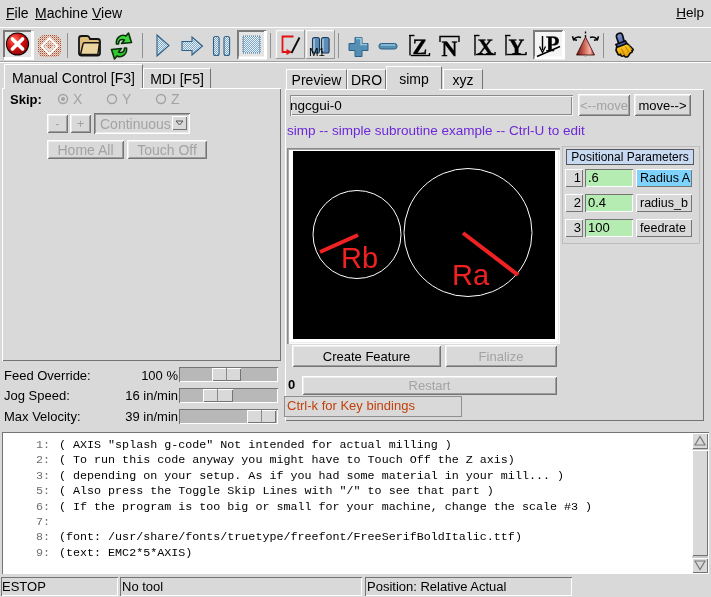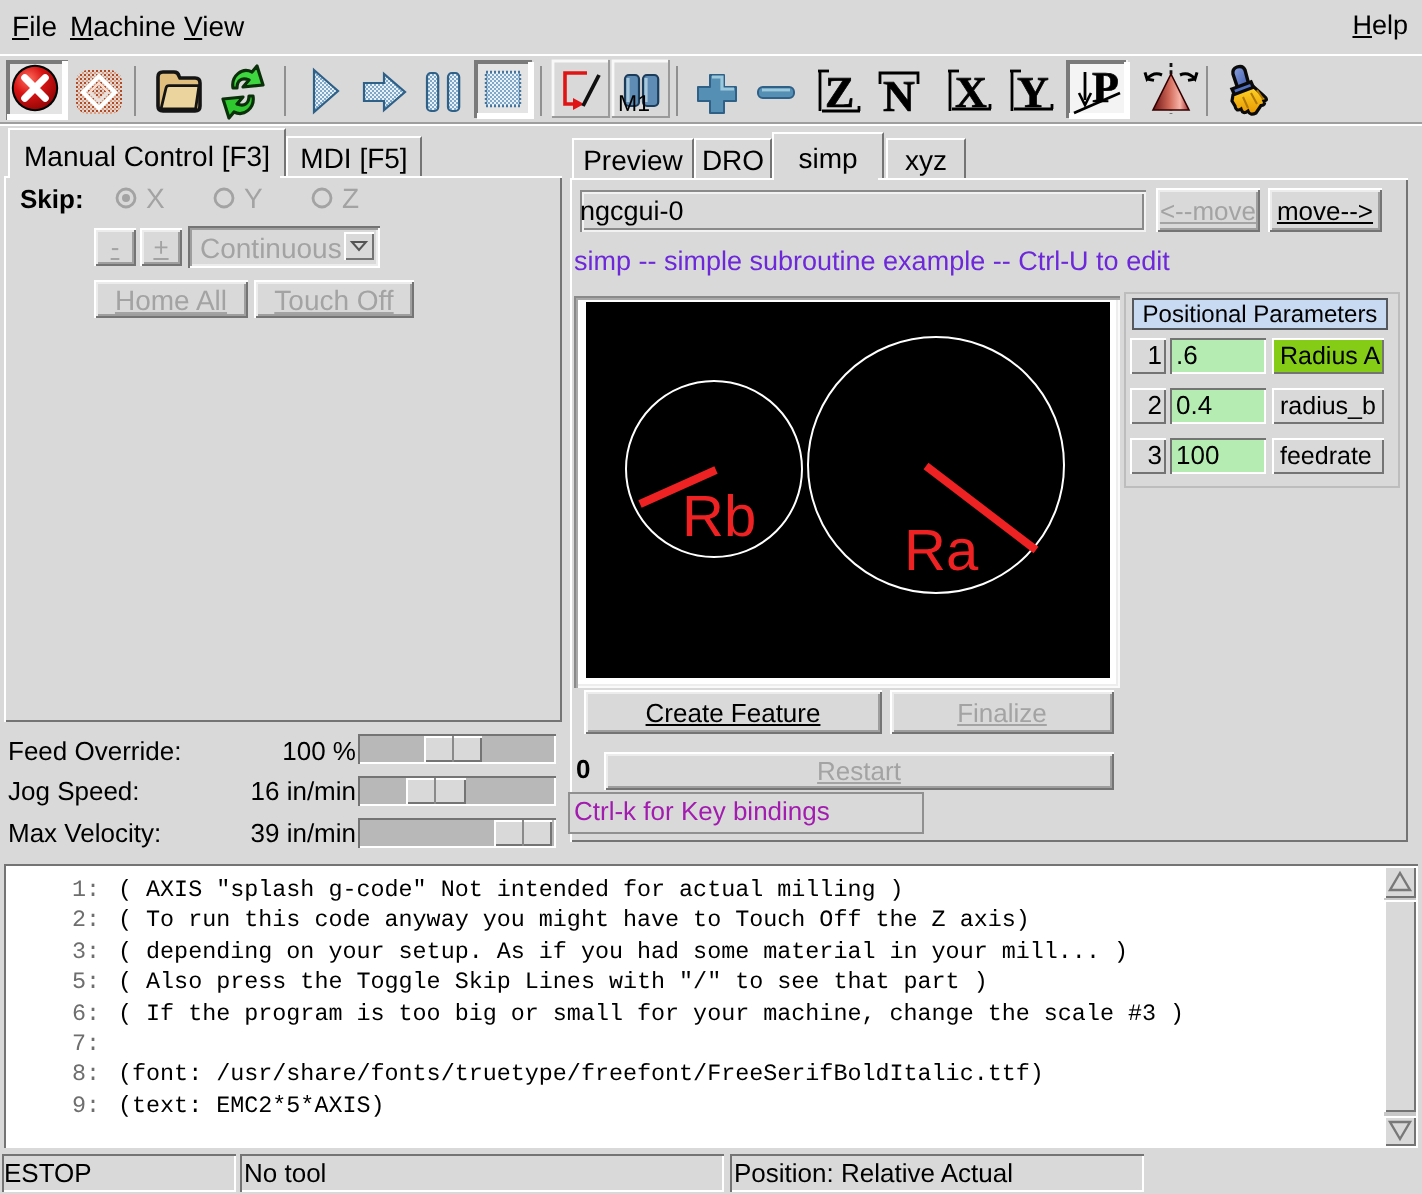--- a/index.html
+++ b/index.html
@@ -4,21 +4,21 @@
 <style>
 html,body{margin:0;padding:0;}
 body{width:711px;height:597px;overflow:hidden;background:#d9d9d9;
   font-family:"Liberation Sans",sans-serif;}
 #app{position:absolute;top:0;left:0;width:711px;height:597px;background:#d9d9d9;}
 .abs{position:absolute;white-space:nowrap;}
 .raised{box-shadow:inset 1px 1px 0 #ffffff, inset -1px -1px 0 #747474, inset 2px 2px 0 #ececec, inset -2px -2px 0 #9e9e9e;}
 .raised1{box-shadow:inset 1px 1px 0 #ffffff, inset -1px -1px 0 #747474;}
 .sunken{box-shadow:inset 1px 1px 0 #747474, inset -1px -1px 0 #ffffff, inset 2px 2px 0 #9e9e9e, inset -2px -2px 0 #ececec;}
 .sunken1{box-shadow:inset 1px 1px 0 #747474, inset -1px -1px 0 #ffffff;}
-.btn{display:flex;align-items:center;justify-content:center;font-size:13px;color:#000;text-decoration:underline;}
+.btn{display:flex;align-items:center;justify-content:center;font-size:13px;color:#000;}
 #gcode{font-family:"Liberation Mono",monospace;font-size:11.7px;line-height:15.4px;color:#000;}
 .tl{height:15.4px;white-space:pre;}
 .ln{display:inline-block;width:48px;text-align:right;color:#6e6e6e;}
 .tx{margin-left:9px;}
 .gray,.btn.gray{color:#a3a3a3;}
 </style>
 </head>
 <body>
 <div id="app">
 
@@ -292,21 +292,21 @@
   <div class="abs" style="left:562px;top:146px;width:136px;height:96px;border:1px solid #bdbdbd;background:#d9d9d9;"></div>
   <div class="abs" style="left:566px;top:149px;width:126px;height:14px;background:#c8d9f2;border:1px solid #55585c;
     font-size:12px;display:flex;align-items:center;justify-content:center;">Positional Parameters</div>
 
   <div class="abs raised1" style="left:565px;top:169px;width:18px;height:18px;background:#d9d9d9;font-size:13px;text-align:right;">
         <span style="padding-right:2px;display:block;padding-top:1px;">1</span>
       </div>
   <div class="abs sunken1" style="left:585px;top:169px;width:48px;height:18px;background:#b4ecb2;font-size:13px;">
         <span style="display:block;padding:1px 0 0 3px;">.6</span>
       </div>
-  <div class="abs raised1" style="left:636px;top:169px;width:56px;height:18px;background:#84cc16;font-size:12.5px;">
+  <div class="abs raised1" style="left:636px;top:169px;width:56px;height:18px;background:#7dd3fc;font-size:12.5px;">
         <span style="display:block;padding:2px 0 0 4px;">Radius A</span>
       </div>
 
   <div class="abs raised1" style="left:565px;top:194px;width:18px;height:18px;background:#d9d9d9;font-size:13px;text-align:right;">
         <span style="padding-right:2px;display:block;padding-top:1px;">2</span>
       </div>
   <div class="abs sunken1" style="left:585px;top:194px;width:48px;height:18px;background:#b4ecb2;font-size:13px;">
         <span style="display:block;padding:1px 0 0 3px;">0.4</span>
       </div>
   <div class="abs raised1" style="left:636px;top:194px;width:56px;height:18px;background:#d9d9d9;font-size:12.5px;">
@@ -322,21 +322,21 @@
   <div class="abs raised1" style="left:636px;top:219px;width:56px;height:18px;background:#d9d9d9;font-size:12.5px;">
         <span style="display:block;padding:2px 0 0 4px;">feedrate</span>
       </div>
 </div>
 
 <div class="abs btn raised" style="left:292px;top:345px;width:149px;height:22px;">Create Feature</div>
 <div class="abs btn raised gray" style="left:445px;top:345px;width:112px;height:22px;">Finalize</div>
 <div class="abs" style="left:288px;top:377px;font-size:13px;font-weight:bold;">0</div>
 <div class="abs btn raised gray" style="left:302px;top:376px;width:255px;height:19px;font-size:13px;">Restart</div>
 <div class="abs" style="left:284px;top:396px;width:176px;height:19px;border:1px solid #909090;background:#d9d9d9;">
-  <div style="font-size:13px;color:#a21caf;padding:1px 0 0 2px;">Ctrl-k for Key bindings</div>
+  <div style="font-size:13px;color:#c2410c;padding:1px 0 0 2px;">Ctrl-k for Key bindings</div>
 </div>
 
 <div class="abs sunken1" style="left:2px;top:432px;width:707px;height:142px;background:#ffffff;">
 <div id="gcode" style="padding-top:6px;">
         <div class="tl"><span class="ln">1:</span><span class="tx">( AXIS "splash g-code" Not intended for actual milling )</span></div>
         <div class="tl"><span class="ln">2:</span><span class="tx">( To run this code anyway you might have to Touch Off the Z axis)</span></div>
         <div class="tl"><span class="ln">3:</span><span class="tx">( depending on your setup. As if you had some material in your mill... )</span></div>
         <div class="tl"><span class="ln">5:</span><span class="tx">( Also press the Toggle Skip Lines with "/" to see that part )</span></div>
         <div class="tl"><span class="ln">6:</span><span class="tx">( If the program is too big or small for your machine, change the scale #3 )</span></div>
         <div class="tl"><span class="ln">7:</span><span class="tx"></span></div>

